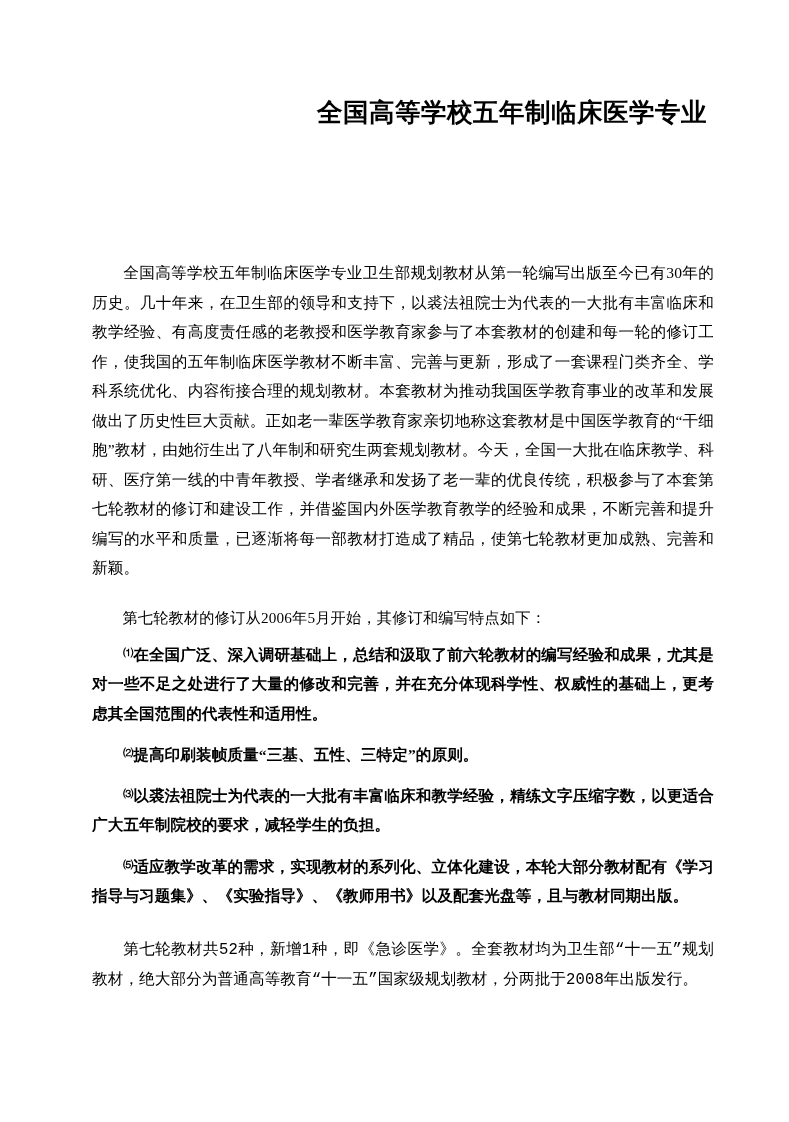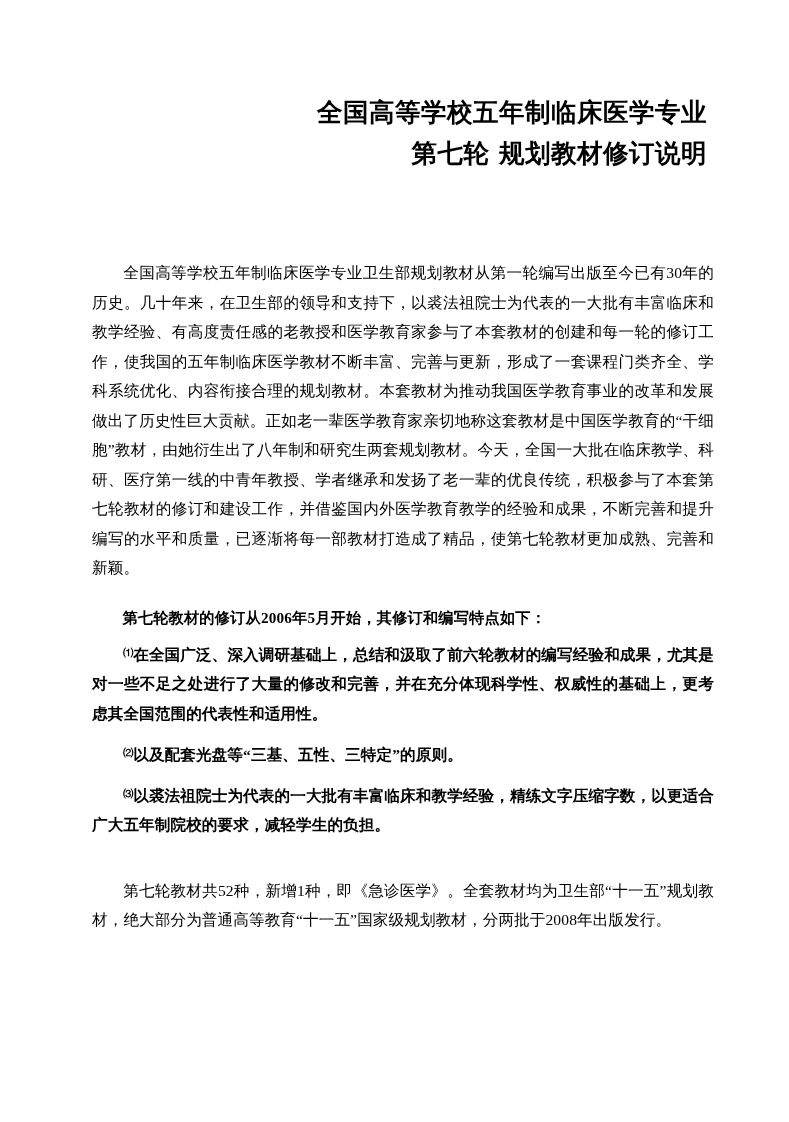--- a/index.html
+++ b/index.html
@@ -54,21 +54,21 @@
     text-justify: inter-ideograph;
     letter-spacing: 0.1px;
   }
   .indent {
     text-indent: 2em;
   }
   .para-gap {
     margin-top: 23px;
   }
   .bold-head {
-    font-weight: bold;
+    font-weight: normal;
     text-indent: 2em;
     font-size: 15.2px;
     letter-spacing: 0.2px;
     margin-top: 20px;
   }
   .bullet-para {
     text-indent: 2em;
     position: relative;
     font-weight: bold;
   }
@@ -78,41 +78,42 @@
     letter-spacing: -1px;
     padding-right: 1px;
   }
   .list-block > p {
     margin-top: 10px;
   }
   .list-block > p:first-child {
     margin-top: 6px;
   }
   .final-block {
-    margin-top: 36px;
+    margin-top: 26px;
+    font-family: Liberation Mono, monospace;
   }
 </style>
 </head>
 <body>
 
 <div class="page">
 
   <div class="title-block">
     <div class="title-line">全国高等学校五年制临床医学专业</div>
-    <div class="title-line">第七轮 规划教材修订说明</div>
   </div>
 
   <div class="content">
 
     <p class="indent">全国高等学校五年制临床医学专业卫生部规划教材从第一轮编写出版至今已有30年的历史。几十年来，在卫生部的领导和支持下，以裘法祖院士为代表的一大批有丰富临床和教学经验、有高度责任感的老教授和医学教育家参与了本套教材的创建和每一轮的修订工作，使我国的五年制临床医学教材不断丰富、完善与更新，形成了一套课程门类齐全、学科系统优化、内容衔接合理的规划教材。本套教材为推动我国医学教育事业的改革和发展做出了历史性巨大贡献。正如老一辈医学教育家亲切地称这套教材是中国医学教育的“干细胞”教材，由她衍生出了八年制和研究生两套规划教材。今天，全国一大批在临床教学、科研、医疗第一线的中青年教授、学者继承和发扬了老一辈的优良传统，积极参与了本套第七轮教材的修订和建设工作，并借鉴国内外医学教育教学的经验和成果，不断完善和提升编写的水平和质量，已逐渐将每一部教材打造成了精品，使第七轮教材更加成熟、完善和新颖。</p>
 
     <p class="bold-head para-gap">第七轮教材的修订从2006年5月开始，其修订和编写特点如下：</p>
 
     <div class="list-block">
       <p class="bullet-para"><span class="bullet-mark">⑴</span><span>在全国广泛、深入调研基础上，总结和汲取了前六轮教材的编写经验和成果，尤其是对一些不足之处进行了大量的修改和完善，并在充分体现科学性、权威性的基础上，更考虑其全国范围的代表性和适用性。</span></p>
-      <p class="bullet-para"><span class="bullet-mark">⑵</span><span>以及配套光盘等“三基、五性、三特定”的原则。</span></p>
+      <p class="bullet-para"><span class="bullet-mark">⑵</span><span>提高印刷装帧质量“三基、五性、三特定”的原则。</span></p>
       <p class="bullet-para"><span class="bullet-mark">⑶</span><span>以裘法祖院士为代表的一大批有丰富临床和教学经验，精练文字压缩字数，以更适合广大五年制院校的要求，减轻学生的负担。</span></p>
+      <p class="bullet-para"><span class="bullet-mark">⑸</span><span>适应教学改革的需求，实现教材的系列化、立体化建设，本轮大部分教材配有《学习指导与习题集》、《实验指导》、《教师用书》以及配套光盘等，且与教材同期出版。</span></p>
     </div>
 
     <p class="indent final-block">第七轮教材共52种，新增1种，即《急诊医学》。全套教材均为卫生部“十一五”规划教材，绝大部分为普通高等教育“十一五”国家级规划教材，分两批于2008年出版发行。</p>
 
   </div>
 </div>
 
 </body></html>

